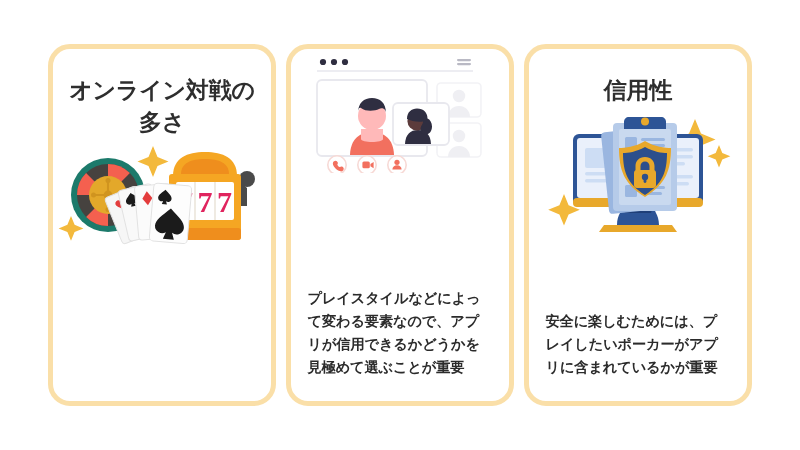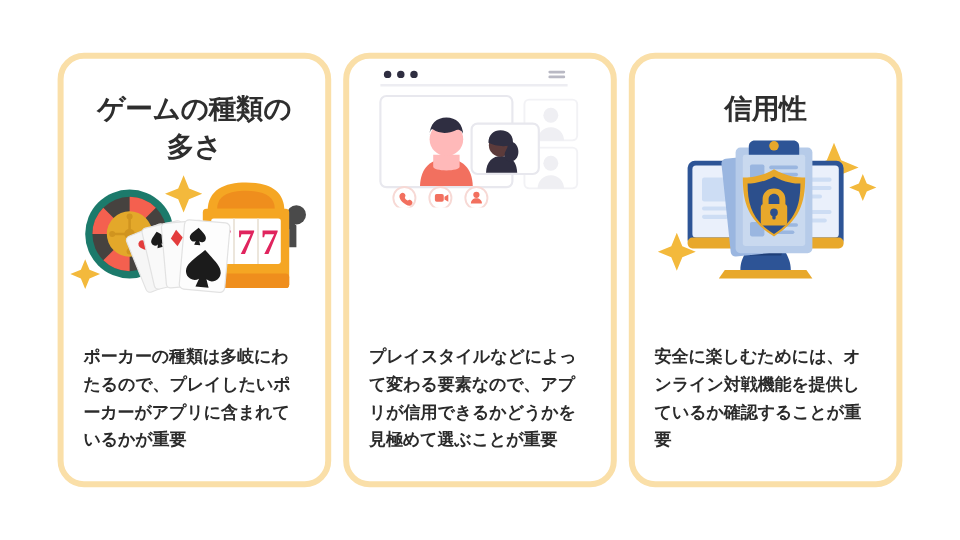--- a/index.html
+++ b/index.html
@@ -82,21 +82,21 @@
   .c1 .illus { margin-top: 2px; }
   .c2 .illus { margin-top: 4px; }
   .c3 .illus { margin-top: -6px; height: 140px; }
 </style>
 </head>
 <body>
 
 <div id="cards-row">
 
   <div class="card c1">
-    <div class="card-title">ゲームの種類の
+    <div class="card-title">オンライン対戦の
 多さ</div>
 
     <div class="illus">
       <svg width="210" height="120" viewBox="0 0 210 120" xmlns="http://www.w3.org/2000/svg">
 
         <g fill="#f3b93c">
           <path d="M96 6 l4.5 11 11 4.5 -11 4.5 -4.5 11 -4.5 -11 -11 -4.5 11 -4.5 z"></path>
           <path d="M14 76 l3.6 8.8 8.8 3.6 -8.8 3.6 -3.6 8.8 -3.6 -8.8 -8.8 -3.6 8.8 -3.6 z"></path>
         </g>
 
@@ -159,21 +159,20 @@
           </g>
           <g transform="rotate(5 108 102)">
             <rect x="92" y="44" width="38" height="58" rx="4" fill="#fdfdfd" stroke="#e2e2e2" stroke-width="1"></rect>
             <path d="M104 50 c4 3.8 6.8 5.7 6.8 8.5 a3.4 3.4 0 0 1 -5.3 2.7 l1.1 3.2 h-5.1 l1.1 -3.2 a3.4 3.4 0 0 1 -5.3 -2.7 c0 -2.8 2.7 -4.7 6.7 -8.5 z" fill="#1b1b1b"></path>
             <path d="M111 68 c8.6 8.2 14.6 12.3 14.6 18.4 a7.3 7.3 0 0 1 -11.4 5.8 l2.4 6.8 h-11 l2.4 -6.8 a7.3 7.3 0 0 1 -11.4 -5.8 c0 -6.1 5.9 -10.2 14.4 -18.4 z" fill="#1b1b1b"></path>
           </g>
         </g>
       </svg>
     </div>
 
-    <div class="card-body">ポーカーの種類は多岐にわたるので、プレイしたいポーカーがアプリに含まれているかが重要</div>
   </div>
 
   <div class="card c2">
 
     <div class="illus">
       <svg width="210" height="120" viewBox="0 0 210 120" xmlns="http://www.w3.org/2000/svg">
 
         <g transform="translate(22,2)">
           <g fill="#2f2e41">
             <circle cx="6" cy="7" r="3.1"></circle>
@@ -308,16 +307,16 @@
           <g fill="#e8a82b">
             <path d="M28 16 c-6 0 -9.5 4 -9.5 9 v5 h5 v-5 c0 -2.6 2 -4.6 4.5 -4.6 s4.5 2 4.5 4.6 v5 h5 v-5 c0 -5 -3.5 -9 -9.5 -9 z"></path>
             <rect x="17" y="29" width="22" height="18" rx="3"></rect>
             <circle cx="28" cy="36" r="3.2" fill="#2c4f8c"></circle>
             <rect x="26.6" y="36" width="2.8" height="6" rx="1.4" fill="#2c4f8c"></rect>
           </g>
         </g>
       </svg>
     </div>
 
-    <div class="card-body">安全に楽しむためには、オンライン対戦機能を提供しているか確認することが重要</div>
+    <div class="card-body">安全に楽しむためには、プレイしたいポーカーがアプリに含まれているかが重要</div>
   </div>
 
 </div>
 
 </body></html>

